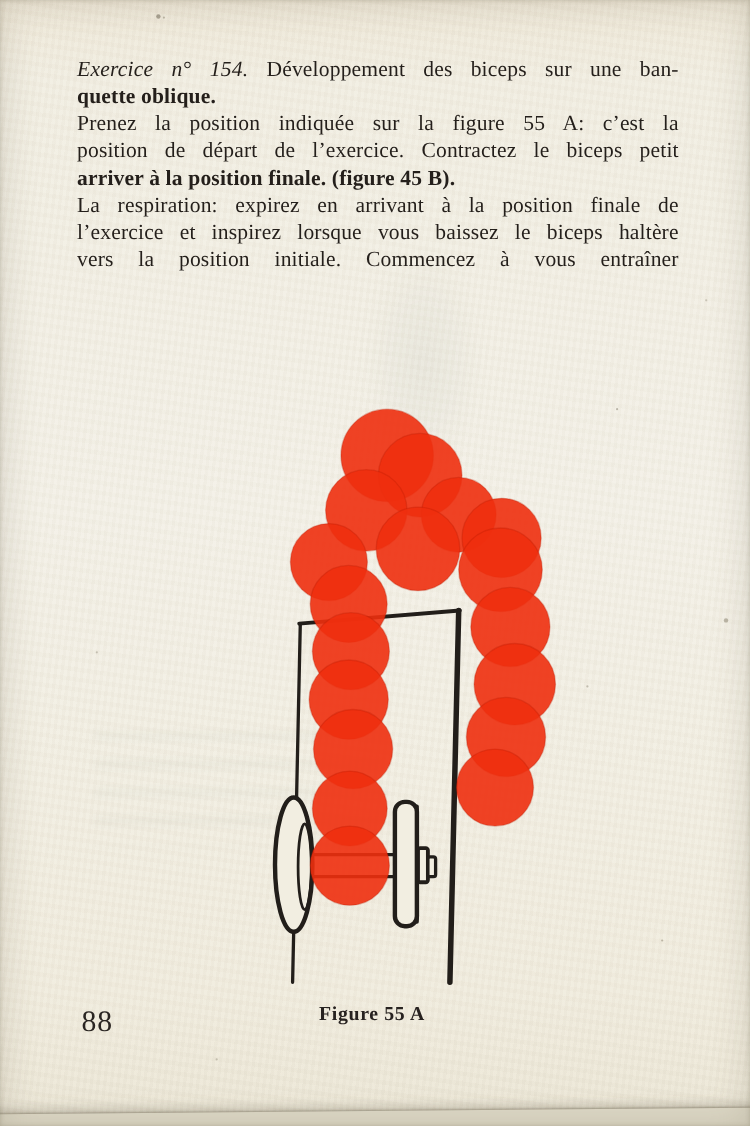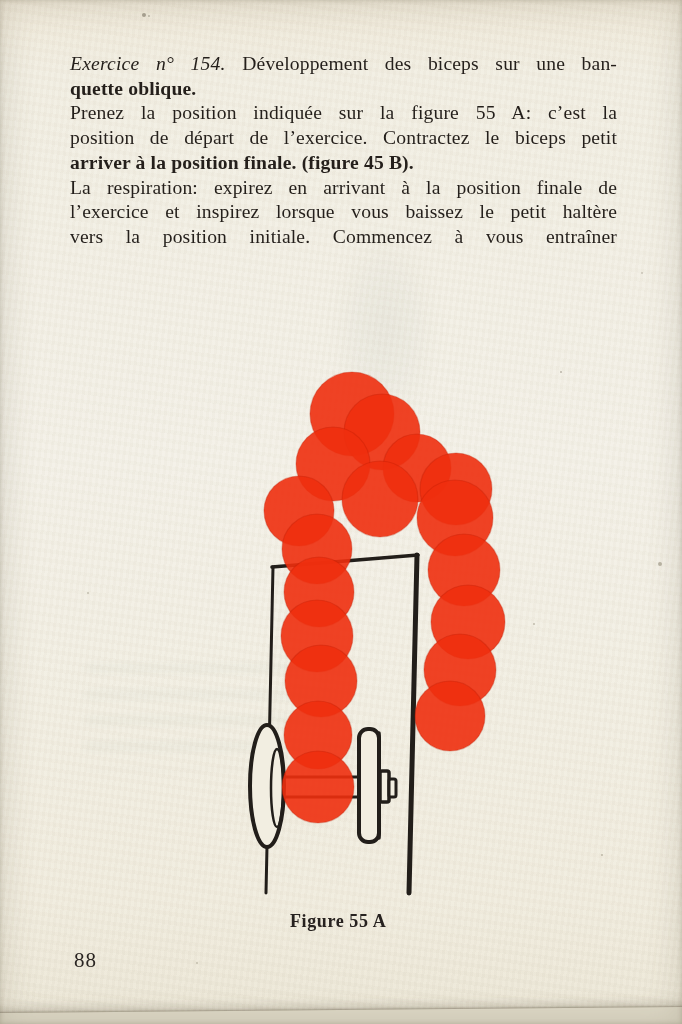--- a/index.html
+++ b/index.html
@@ -29,22 +29,22 @@
   }
   .body-text .line{text-align:justify;text-align-last:justify;white-space:normal;}
   .body-text .line.end{text-align-last:auto;font-weight:bold;}
   .body-text i{letter-spacing:.2px;margin-top:40px;}
   .fig-layer{position:absolute;left:0;top:0;width:682px;height:1024px;}
   .caption{
     position:absolute;left:290px;top:911px;
     font-size:18px;font-weight:bold;color:#272220;letter-spacing:.6px;
   }
   .page-number{
-    position:absolute;left:74px;top:948px;
-    font-size:21px;color:#2a2522;letter-spacing:1px;
+    position:absolute;left:74px;top:913px;
+    font-size:27px;color:#2a2522;letter-spacing:1px;
   }
   .specks{position:absolute;left:0;top:0;width:2px;height:2px;border-radius:50%;background:transparent;pointer-events:none;
     box-shadow:
       143px 14px 0 1px rgba(95,88,70,0.50),
       148px 15px 0 0 rgba(95,88,70,0.35),
       560px 371px 0 0 rgba(100,92,72,0.40),
       659px 563px 0 1px rgba(100,92,72,0.38),
       533px 623px 0 0 rgba(100,92,72,0.35),
       601px 854px 0 0 rgba(100,92,72,0.35),
       87px 592px 0 0 rgba(100,92,72,0.30),
@@ -68,21 +68,21 @@
   <div class="ghost ghost-figure"></div>
   <div class="ghost ghost-text"></div>
 
   <div class="body-text">
       <div class="line"><i>Exercice n° 154.</i> Développement des biceps sur une ban-</div>
       <div class="line end">quette oblique.</div>
       <div class="line">Prenez la position indiquée sur la figure 55 A: c’est la</div>
       <div class="line">position de départ de l’exercice. Contractez le biceps petit</div>
       <div class="line end">arriver à la position finale. (figure 45 B).</div>
       <div class="line">La respiration: expirez en arrivant à la position finale de</div>
-      <div class="line">l’exercice et inspirez lorsque vous baissez le petit haltère</div>
+      <div class="line">l’exercice et inspirez lorsque vous baissez le biceps haltère</div>
       <div class="line">vers la position initiale. Commencez à vous entraîner</div>
     </div>
 
   <svg class="fig-layer" viewBox="0 0 682 1024" xmlns="http://www.w3.org/2000/svg" aria-hidden="true">
       <line x1="273" y1="567" x2="266" y2="893" stroke="#221e1a" stroke-width="3" stroke-linecap="round"></line>
       <line x1="272" y1="567" x2="418" y2="555" stroke="#221e1a" stroke-width="3.5" stroke-linecap="round"></line>
       <line x1="417" y1="555" x2="409" y2="893" stroke="#221e1a" stroke-width="5" stroke-linecap="round"></line>
       <line x1="275" y1="777" x2="360" y2="777" stroke="#221e1a" stroke-width="3" stroke-linecap="round"></line>
       <line x1="275" y1="797" x2="360" y2="797" stroke="#221e1a" stroke-width="3" stroke-linecap="round"></line>
       <ellipse cx="267" cy="786" rx="17" ry="61" stroke="#221e1a" stroke-width="4" fill="#f2eee1"></ellipse>

